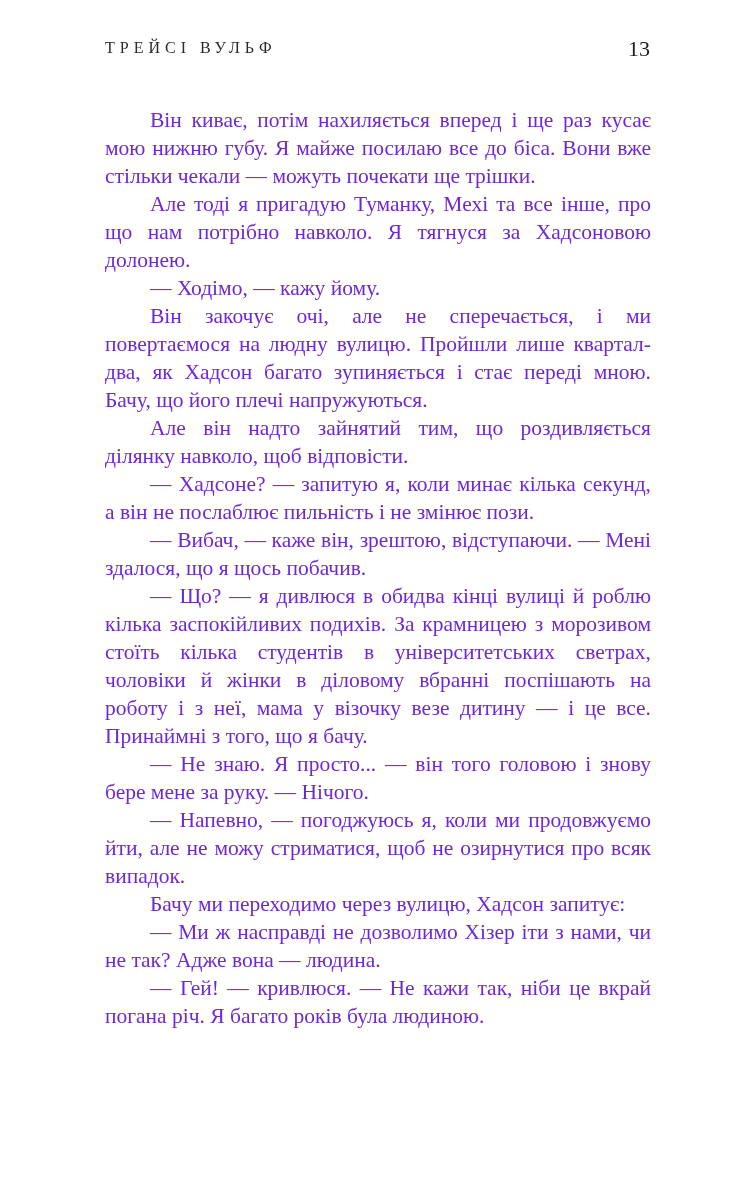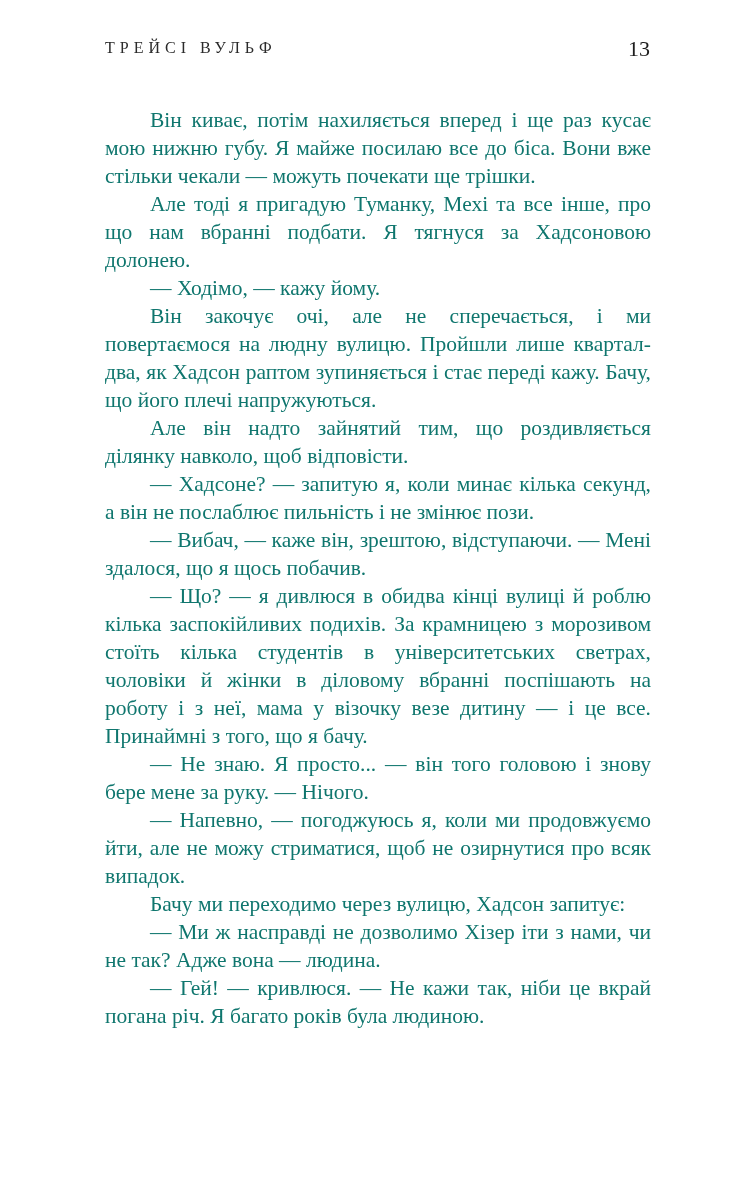--- a/index.html
+++ b/index.html
@@ -48,38 +48,38 @@
     top: 106px;
     left: 105px;
     width: 546px;
   }
   .para {
     margin: 0;
     font-size: 21.5px;
     line-height: 28px;
     text-align: justify;
     text-indent: 45px;
-    color: #0f766e;
+    color: #6d28d9;
     hyphens: auto;
     -webkit-hyphens: auto;
   }
 </style>
 </head>
 <body>
 
 <div class="page">
   <div class="header">
     <span class="author">ТРЕЙСІ ВУЛЬФ</span>
     <span class="pagenum">13</span>
   </div>
   <div class="content" id="content">
       <p class="para" lang="uk">Він киває, потім нахиляється вперед і ще раз кусає мою нижню губу. Я майже посилаю все до біса. Вони вже стільки чекали — можуть почекати ще трішки.</p>
-      <p class="para" lang="uk">Але тоді я пригадую Туманку, Мехі та все інше, про що нам вбранні подбати. Я тягнуся за Хадсоновою долонею.</p>
+      <p class="para" lang="uk">Але тоді я пригадую Туманку, Мехі та все інше, про що нам потрібно навколо. Я тягнуся за Хадсоновою долонею.</p>
       <p class="para" lang="uk">— Ходімо, — кажу йому.</p>
-      <p class="para" lang="uk">Він закочує очі, але не сперечається, і ми повертаємося на людну вулицю. Пройшли лише квартал-два, як Хадсон раптом зупиняється і стає переді кажу. Бачу, що його плечі напружуються.</p>
+      <p class="para" lang="uk">Він закочує очі, але не сперечається, і ми повертаємося на людну вулицю. Пройшли лише квартал-два, як Хадсон багато зупиняється і стає переді мною. Бачу, що його плечі напружуються.</p>
       <p class="para" lang="uk">Але він надто зайнятий тим, що роздивляється ділянку навколо, щоб відповісти.</p>
       <p class="para" lang="uk">— Хадсоне? — запитую я, коли минає кілька секунд, а він не послаблює пильність і не змінює пози.</p>
       <p class="para" lang="uk">— Вибач, — каже він, зрештою, відступаючи. — Мені здалося, що я щось побачив.</p>
       <p class="para" lang="uk">— Що? — я дивлюся в обидва кінці вулиці й роблю кілька заспокійливих подихів. За крамницею з морозивом стоїть кілька студентів в університетських светрах, чоловіки й жінки в діловому вбранні поспішають на роботу і з неї, мама у візочку везе дитину — і це все. Принаймні з того, що я бачу.</p>
       <p class="para" lang="uk">— Не знаю. Я просто... — він того головою і знову бере мене за руку. — Нічого.</p>
       <p class="para" lang="uk">— Напевно, — погоджуюсь я, коли ми продовжуємо йти, але не можу стриматися, щоб не озирнутися про всяк випадок.</p>
       <p class="para" lang="uk">Бачу ми переходимо через вулицю, Хадсон запитує:</p>
       <p class="para" lang="uk">— Ми ж насправді не дозволимо Хізер іти з нами, чи не так? Адже вона — людина.</p>
       <p class="para" lang="uk">— Гей! — кривлюся. — Не кажи так, ніби це вкрай погана річ. Я багато років була людиною.</p>
     </div>

